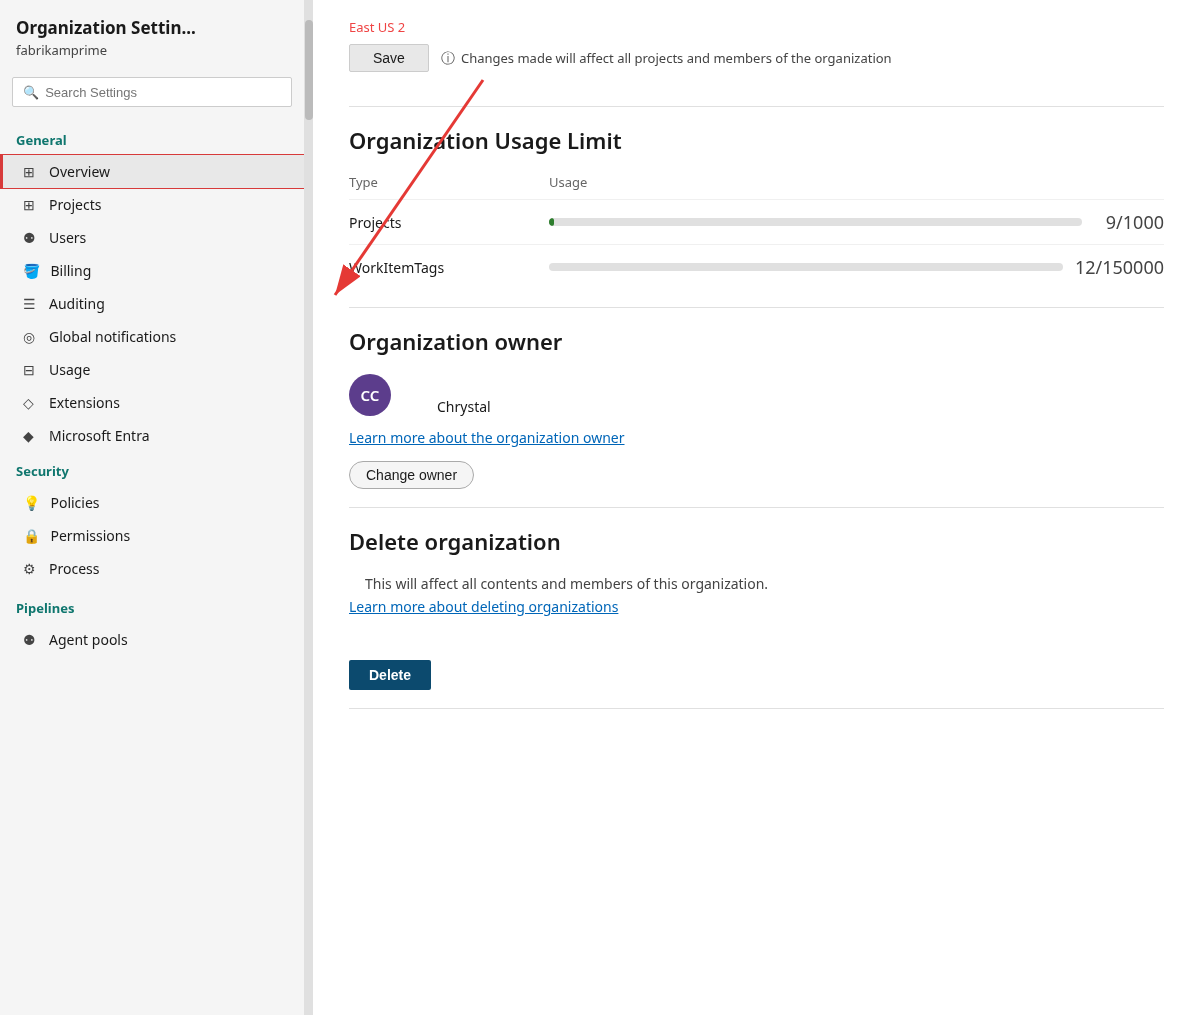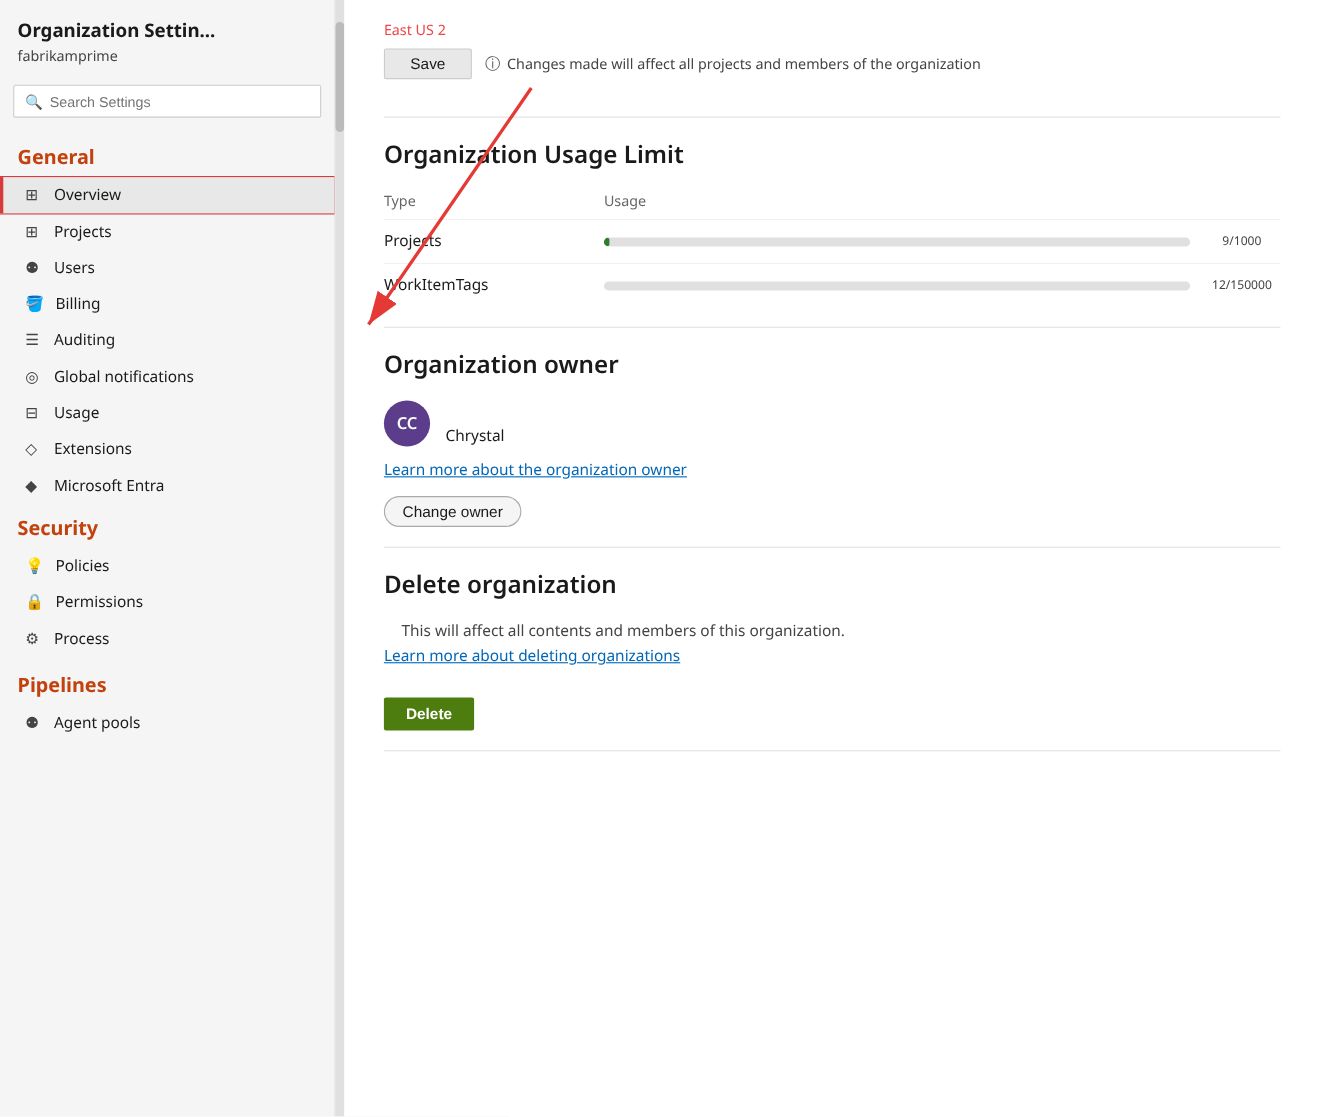--- a/index.html
+++ b/index.html
@@ -46,23 +46,23 @@
     .search-icon-char { color: #666; font-size: 13px; }
     .search-input {
       border: none;
       outline: none;
       font-size: 13px;
       color: #666;
       background: transparent;
       width: 100%;
     }
     .sidebar-section-label {
-      font-size: 18px;
+      font-size: 13px;
       font-weight: 700;
-      color: #c2410c;
+      color: #0f766e;
       padding: 10px 16px 6px 16px;
     }
     .sidebar-item {
       display: flex;
       align-items: center;
       padding: 7px 16px 7px 20px;
       gap: 10px;
       cursor: pointer;
       color: #1a1a1a;
       font-size: 14px;
@@ -123,53 +123,53 @@
     .usage-table { width: 100%; }
     .usage-header { display: flex; padding: 0 0 8px 0; color: #666; font-size: 13px; }
     .usage-col-type { flex: 0 0 200px; }
     .usage-col-bar { flex: 1; }
     .usage-row { display: flex; align-items: center; padding: 10px 0; border-top: 1px solid #f0f0f0; }
     .usage-label { flex: 0 0 200px; font-size: 14px; color: #1a1a1a; }
     .usage-bar-wrap { flex: 1; display: flex; align-items: center; gap: 12px; }
     .usage-bar-bg { flex: 1; height: 8px; background: #e0e0e0; border-radius: 4px; overflow: hidden; }
     .usage-bar-fill { height: 100%; background: #2d7d2d; border-radius: 4px; }
     .usage-bar-fill.gray { background: #aaa; }
-    .usage-count { font-size: 11px; color: #444; min-width: 70px; text-align: center; }
+    .usage-count { font-size: 18px; color: #444; min-width: 70px; text-align: right; }
 
     
     .owner-section { margin-top: 8px; }
     .owner-row { display: flex; align-items: flex-end; gap: 14px; margin: 16px 0 12px 0; }
     .avatar {
       width: 42px; height: 42px; border-radius: 50%;
       background: #5c3d8c;
       display: flex; align-items: center; justify-content: center;
       color: #fff; font-size: 15px; font-weight: 600;
       flex-shrink: 0;
     }
-    .owner-name { font-size: 14px; color: #1a1a1a; font-weight: 400; }
+    .owner-name { font-size: 14px; color: #1a1a1a; font-weight: 400; margin-left: 32px; }
     .link-text { color: #0066b8; text-decoration: underline; cursor: pointer; font-size: 14px; display: inline-block; margin-bottom: 14px; }
     .btn-change-owner {
       padding: 5px 16px;
       background: #f5f5f5;
       border: 1px solid #aaa;
       border-radius: 14px;
       cursor: pointer;
       font-size: 14px;
       color: #1a1a1a;
       display: block;
       margin-bottom: 4px;
     }
 
     
     .delete-section { margin-top: 8px; }
     .delete-desc { font-size: 14px; color: #444; margin: 8px 0 4px 16px; }
     .btn-delete {
-      margin-top: 14px;
+      margin-top: 30px;
       padding: 7px 20px;
-      background: #4d7c0f;
+      background: #0c4a6e;
       border: none;
       border-radius: 2px;
       cursor: pointer;
       font-size: 14px;
       color: #fff;
       font-weight: 600;
     }
 
     
     .arrow-overlay {

